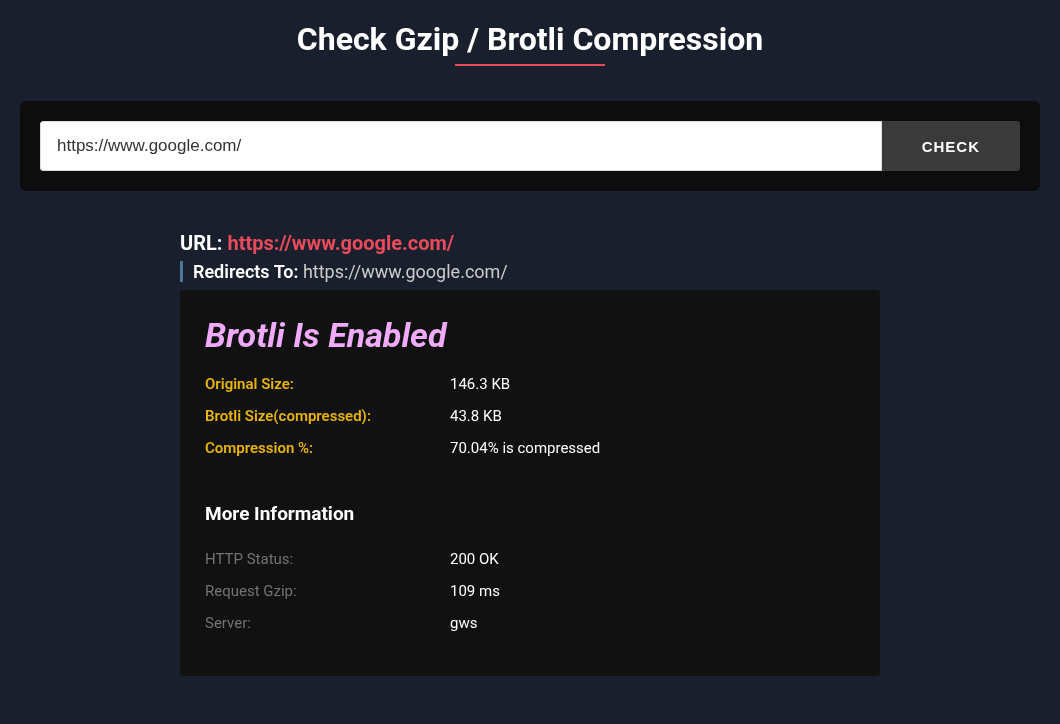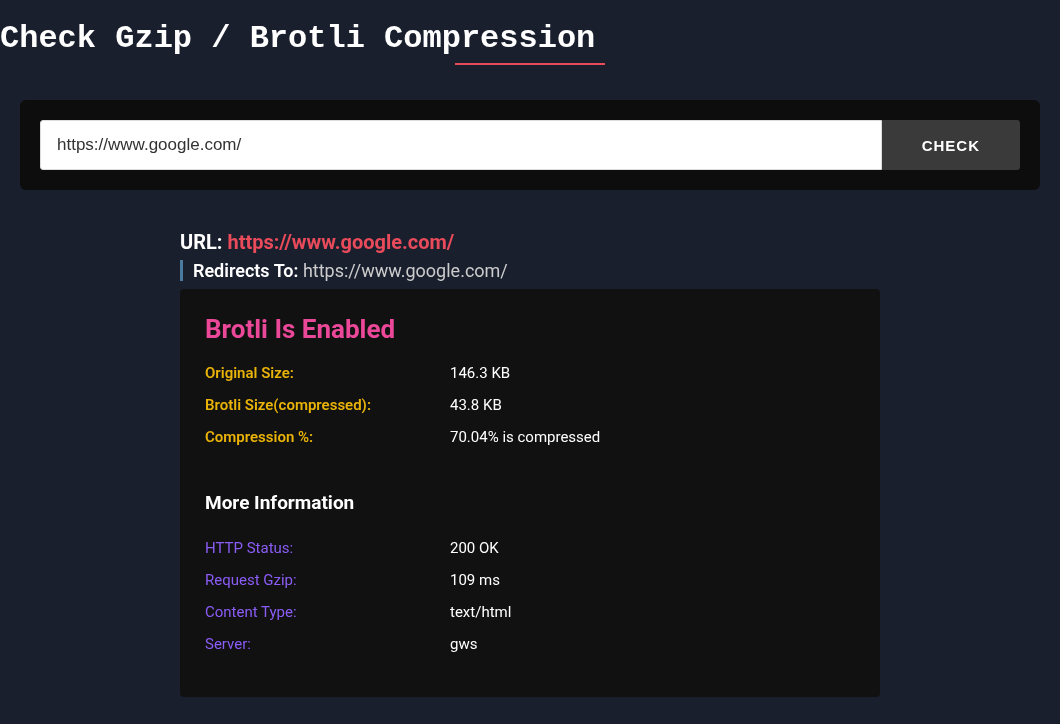--- a/index.html
+++ b/index.html
@@ -12,25 +12,25 @@
       font-family: -apple-system, BlinkMacSystemFont, 'Segoe UI', Roboto, Arial, sans-serif;
       color: #fff;
       width: 1060px;
       height: 724px;
       overflow: hidden;
     }
     .container {
       padding: 20px 0;
     }
     .title {
+      text-align: center;
       font-size: 32px;
       font-weight: 700;
       color: #fff;
       margin-bottom: 6px;
-      font-family: Liberation Mono, monospace;
     }
     .title-underline {
       width: 150px;
       height: 2px;
       background-color: #e94b5b;
       margin: 0 auto 35px auto;
     }
     .search-bar {
       background-color: #0d0d0d;
       margin: 0 20px;
@@ -85,24 +85,25 @@
     .redirects-label {
       font-weight: 600;
       color: #fff;
     }
     .result-panel {
       background-color: #111;
       border-radius: 4px;
       padding: 25px 25px 30px 25px;
     }
     .status-heading {
-      color: #ec4899;
-      font-size: 26px;
+      color: #f0abfc;
+      font-size: 34px;
       font-weight: 700;
       margin-bottom: 20px;
+      font-style: italic;
     }
     .data-row {
       display: flex;
       margin-bottom: 14px;
       font-size: 15px;
     }
     .data-label {
       width: 245px;
       color: #eab308;
       font-weight: 600;
@@ -117,21 +118,21 @@
       margin-top: 45px;
       margin-bottom: 25px;
     }
     .info-row {
       display: flex;
       margin-bottom: 14px;
       font-size: 15px;
     }
     .info-label {
       width: 245px;
-      color: #8b5cf6;
+      color: #737373;
     }
     .info-value {
       color: #fff;
     }
   </style>
 </head>
 <body>
 
 <div class="container">
   <h1 class="title">Check Gzip / Brotli Compression</h1>
@@ -172,22 +173,18 @@
 
       <div class="info-row">
         <div class="info-label">HTTP Status:</div>
         <div class="info-value">200 OK</div>
       </div>
       <div class="info-row">
         <div class="info-label">Request Gzip:</div>
         <div class="info-value">109 ms</div>
       </div>
       <div class="info-row">
-        <div class="info-label">Content Type:</div>
-        <div class="info-value">text/html</div>
-      </div>
-      <div class="info-row">
         <div class="info-label">Server:</div>
         <div class="info-value">gws</div>
       </div>
     </div>
   </div>
 </div>
 
 </body></html>

